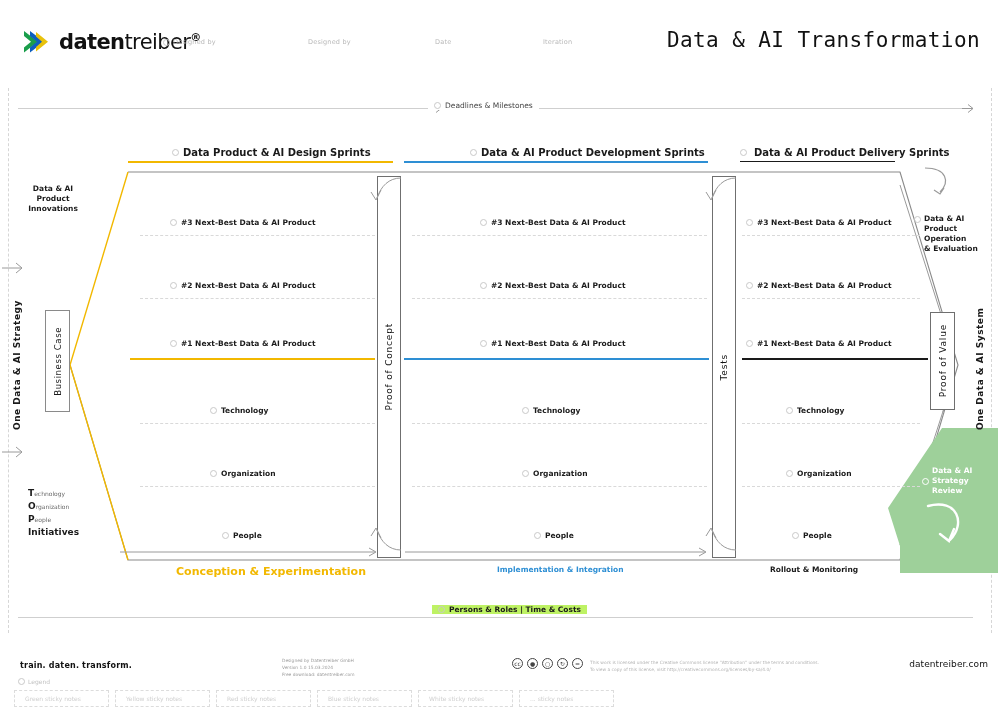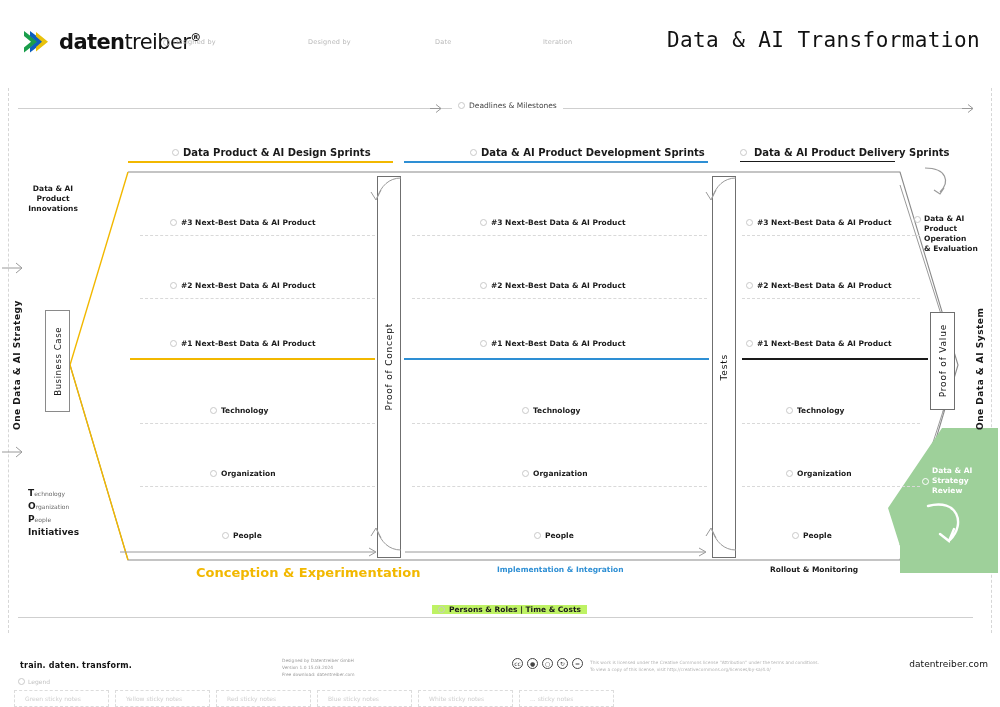--- a/index.html
+++ b/index.html
@@ -138,21 +138,21 @@
   </div>
 
   <div class="abs main-title">Data &amp; AI Transformation</div>
 
   <div class="abs outer-dash"></div>
 
   <div class="abs band-line" style="left:18px; width:955px;"></div>
   <svg class="abs" style="left:430px; top:103px;" width="14" height="11">
     <path d="M0 5.5 L11 5.5 M6 1.5 L11 5.5 L6 9.5" fill="none" stroke="#9a9a9a" stroke-width="1"></path>
   </svg>
-  <div class="abs band-label" style="left:452px;justify-content:flex-end;">
+  <div class="abs band-label" style="left:428px;justify-content:flex-end;">
     <span class="mini-circ"></span>
     <span>Deadlines &amp; Milestones</span>
   </div>
   <svg class="abs" style="left:962px; top:103px;" width="13" height="11">
     <path d="M0 5.5 L11 5.5 M6 1.5 L11 5.5 L6 9.5" fill="none" stroke="#9a9a9a" stroke-width="1"></path>
   </svg>
 
   <svg class="abs" style="left:0; top:0;" width="1000" height="707">
 
     <polyline points="128,172 900,172 958,365 900,560 128,560 70,365" fill="none" stroke="#8a8a8a" stroke-width="1.1" stroke-linejoin="round"></polyline>
@@ -363,21 +363,21 @@
   <svg class="abs" style="left:690px; top:168px;" width="60" height="400">
     <path d="M46 10 C34 10 26 18 22 30 M26 22 L21 32 L16 24" fill="none" stroke="#9a9a9a" stroke-width="1"></path>
     <path d="M46 382 C34 382 26 374 22 362 M26 370 L21 360 L16 368" fill="none" stroke="#9a9a9a" stroke-width="1"></path>
   </svg>
 
   <svg class="abs" style="left:120px; top:542px;" width="620" height="16">
     <path d="M0 10 L255 10 M249 6 L256 10 L249 14" fill="none" stroke="#9a9a9a" stroke-width="1"></path>
     <path d="M285 10 L585 10 M579 6 L586 10 L579 14" fill="none" stroke="#9a9a9a" stroke-width="1"></path>
   </svg>
 
-  <div class="abs" style="left:176px; top:565px; font-size:13px; font-weight:bold; color:#f2b800; white-space:nowrap;margin-left:20px;">Conception &amp; Experimentation</div>
+  <div class="abs" style="left:176px; top:565px; font-size:11px; font-weight:bold; color:#f2b800; white-space:nowrap;">Conception &amp; Experimentation</div>
   <div class="abs" style="left:497px; top:565px; font-size:7.5px; font-weight:bold; color:#2e8fd4; white-space:nowrap;">Implementation &amp; Integration</div>
   <div class="abs" style="left:770px; top:565px; font-size:7.5px; font-weight:bold; color:#1a1a1a; white-space:nowrap;">Rollout &amp; Monitoring</div>
 
   <div class="abs bottom-rule" style="left:18px; top:617px; width:955px;"></div>
   <div class="abs bottom-label" style="left:432px; top:605px;">
     <span class="mini-circ"></span>
     <span>Persons &amp; Roles | Time &amp; Costs</span>
   </div>
 
   <div class="abs foot-claim" style="left:20px; top:661px;">train. daten. transform.</div>

